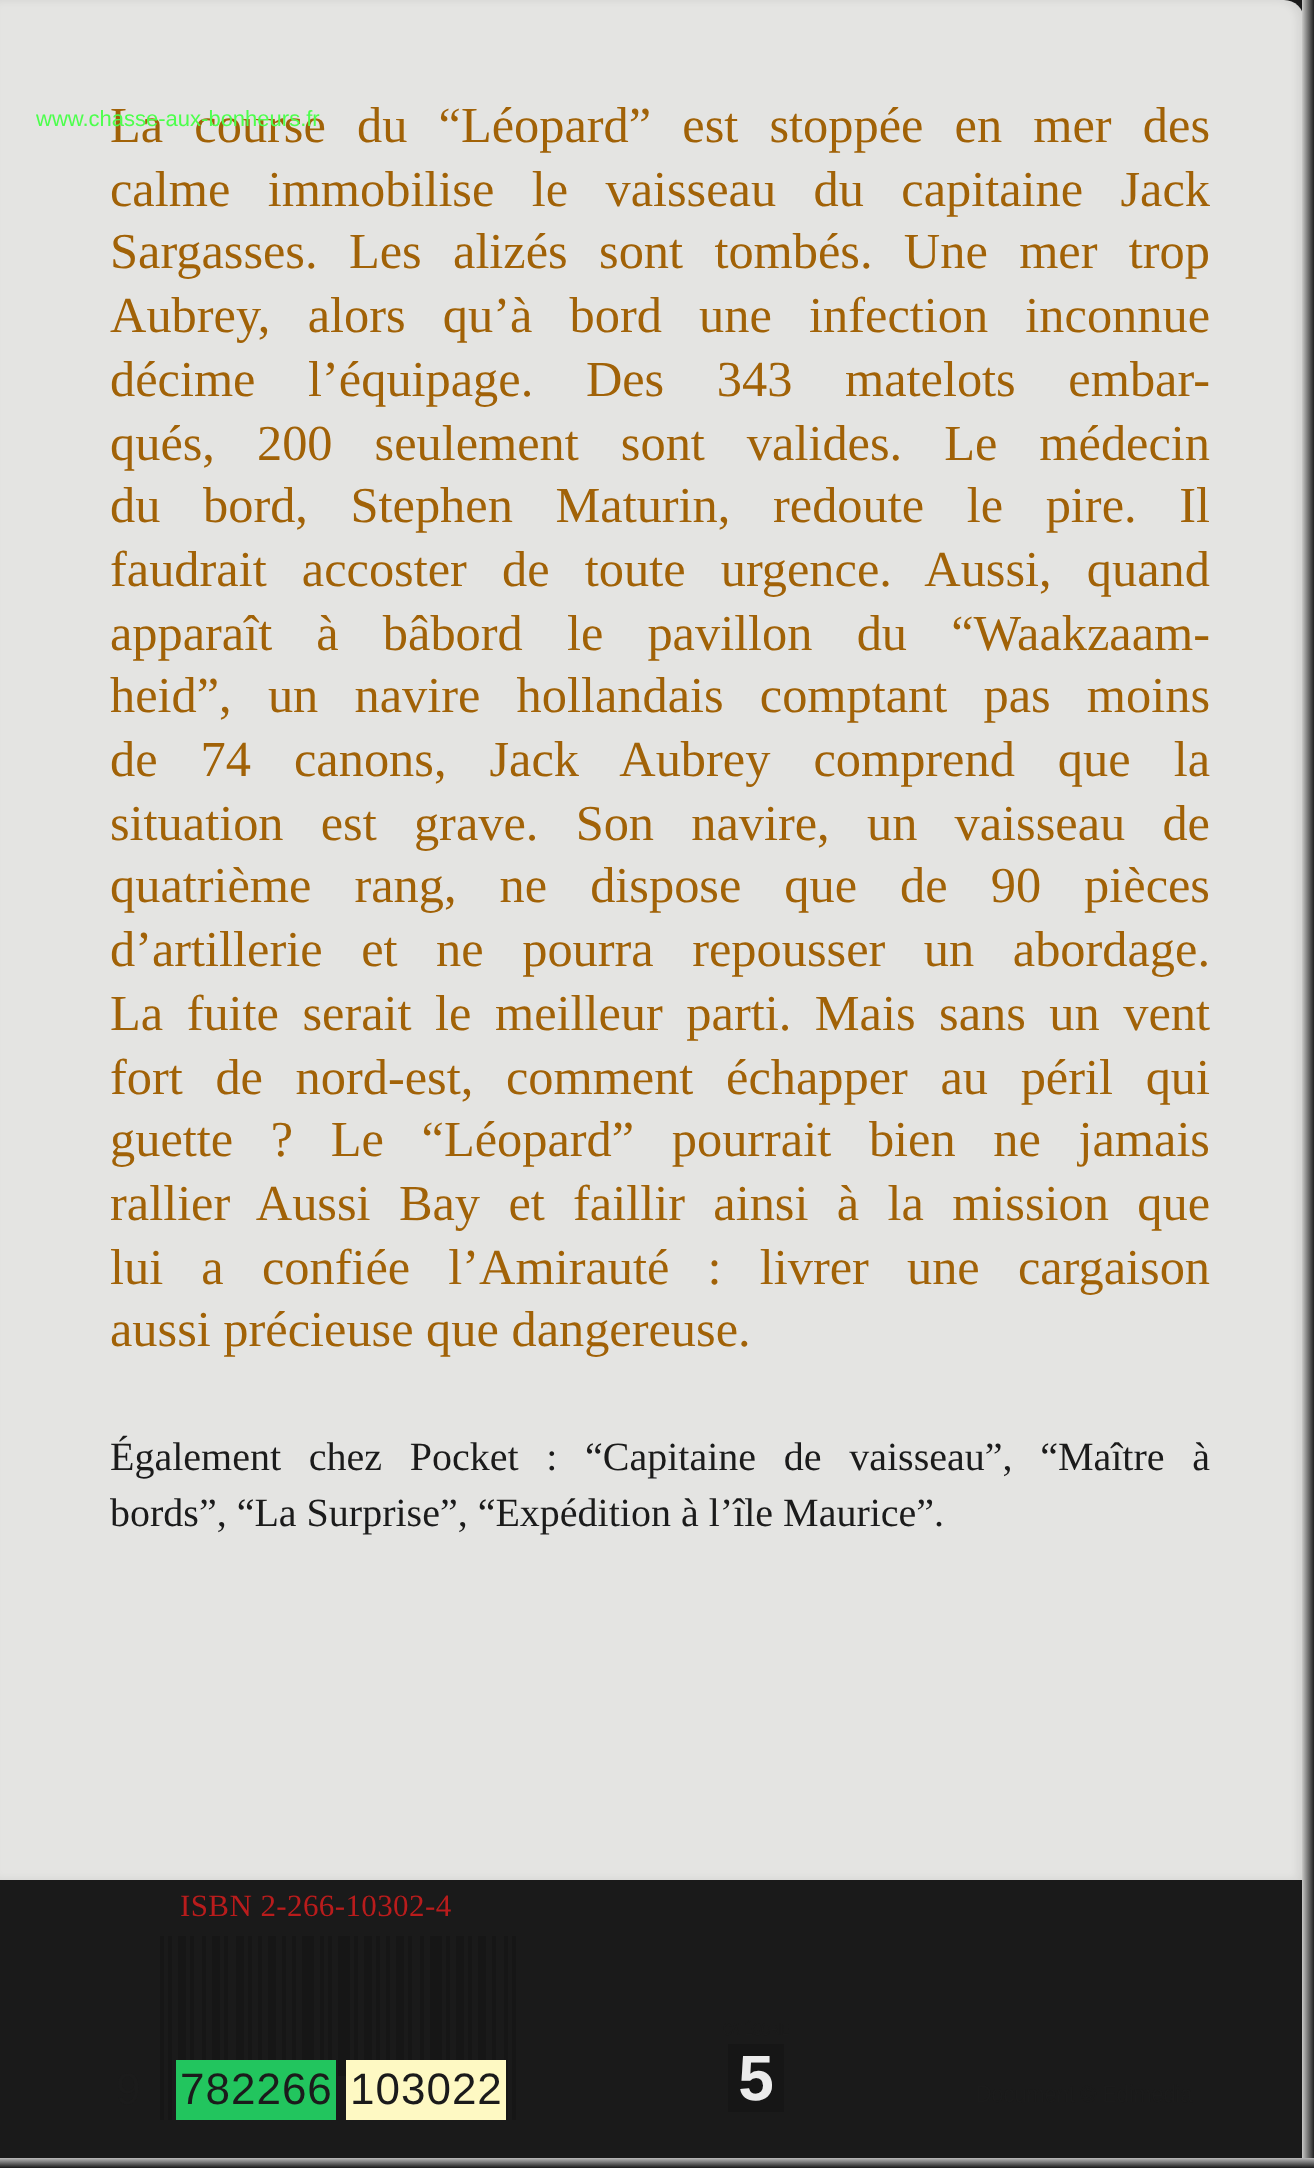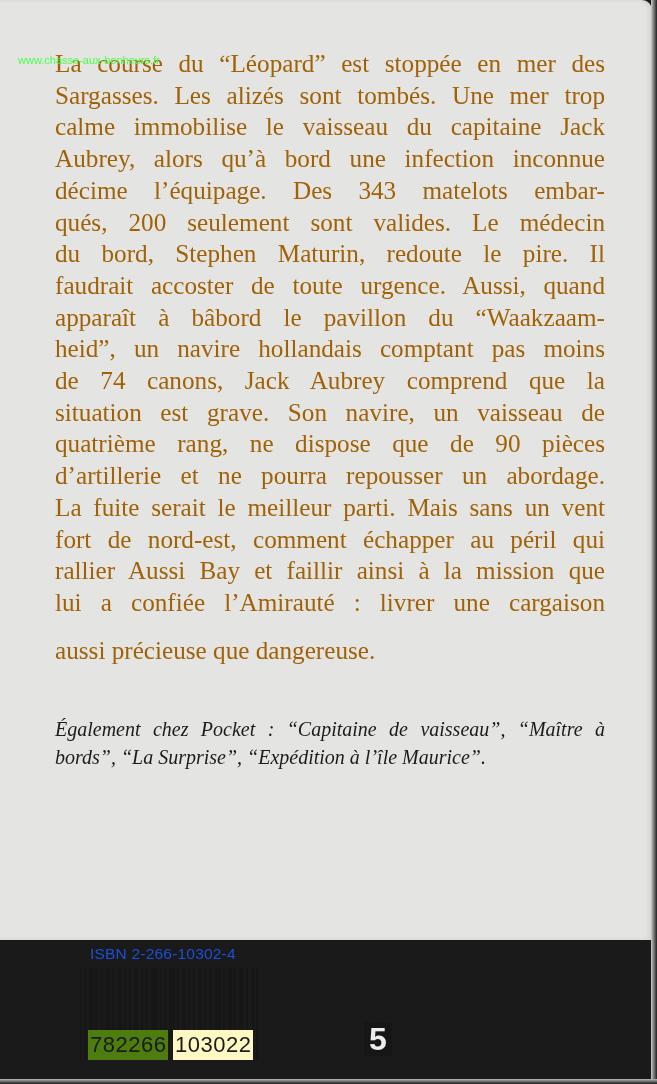--- a/index.html
+++ b/index.html
@@ -64,49 +64,47 @@
       z-index: 1;
     }
     .blurb .line {
       display: block;
       text-align: justify;
       text-align-last: justify;
       white-space: nowrap;
     }
     .blurb .line.last {
       text-align-last: left;
-      margin-top: 16px;
     }
     .also {
       position: absolute;
       left: 55px;
       top: 715px;
       width: 550px;
       font-family: "Liberation Serif", serif;
-      font-style: italic;
       font-size: 20px;
       line-height: 28px;
       color: #1b1b1b;
     }
     .also .line {
       display: block;
       white-space: nowrap;
       text-align: justify;
       text-align-last: justify;
     }
     .also .line.last {
       text-align-last: left;
     }
     .isbn-label {
       position: absolute;
       left: 90px;
       top: 945px;
-      font-family: Liberation Sans, sans-serif;
+      font-family: Liberation Serif, serif;
       font-size: 15.5px;
-      color: #1d4ed8;
+      color: #b91c1c;
       letter-spacing: 0.2px;
     }
     .barcode {
       position: absolute;
       left: 80px;
       top: 968px;
       width: 180px;
       height: 92px;
     }
     .barcode svg { display: block; }
@@ -124,21 +122,21 @@
       position: absolute;
       left: 2px;
       top: 0;
       line-height: 30px;
     }
     .barcode-digits .grp1 {
       position: absolute;
       left: 32px;
       top: 0;
       line-height: 30px;
-      background: #4d7c0f;
+      background: #22c55e;
       padding: 0 2px;
       letter-spacing: 0.5px;
     }
     .barcode-digits .grp2 {
       position: absolute;
       left: 117px;
       top: 0;
       line-height: 30px;
       background: #fef9c3;
       padding: 0 2px;
@@ -185,35 +183,36 @@
   </style>
 </head>
 <body>
 
 <div class="cover">
 
   <div class="watermark">www.chasse-aux-bonheurs.fr</div>
 
   <div class="blurb">
     <span class="line">La course du “Léopard” est stoppée en mer des</span>
+    <span class="line">calme immobilise le vaisseau du capitaine Jack</span>
     <span class="line">Sargasses. Les alizés sont tombés. Une mer trop</span>
-    <span class="line">calme immobilise le vaisseau du capitaine Jack</span>
     <span class="line">Aubrey, alors qu’à bord une infection inconnue</span>
     <span class="line">décime l’équipage. Des 343 matelots embar-</span>
     <span class="line">qués, 200 seulement sont valides. Le médecin</span>
     <span class="line">du bord, Stephen Maturin, redoute le pire. Il</span>
     <span class="line">faudrait accoster de toute urgence. Aussi, quand</span>
     <span class="line">apparaît à bâbord le pavillon du “Waakzaam-</span>
     <span class="line">heid”, un navire hollandais comptant pas moins</span>
     <span class="line">de 74 canons, Jack Aubrey comprend que la</span>
     <span class="line">situation est grave. Son navire, un vaisseau de</span>
     <span class="line">quatrième rang, ne dispose que de 90 pièces</span>
     <span class="line">d’artillerie et ne pourra repousser un abordage.</span>
     <span class="line">La fuite serait le meilleur parti. Mais sans un vent</span>
     <span class="line">fort de nord-est, comment échapper au péril qui</span>
+    <span class="line">guette ? Le “Léopard” pourrait bien ne jamais</span>
     <span class="line">rallier Aussi Bay et faillir ainsi à la mission que</span>
     <span class="line">lui a confiée l’Amirauté : livrer une cargaison</span>
     <span class="line last">aussi précieuse que dangereuse.</span>
   </div>
 
   <div class="also">
     <span class="line">Également chez Pocket : “Capitaine de vaisseau”, “Maître à</span>
     <span class="line last">bords”, “La Surprise”, “Expédition à l’île Maurice”.</span>
   </div>
 

